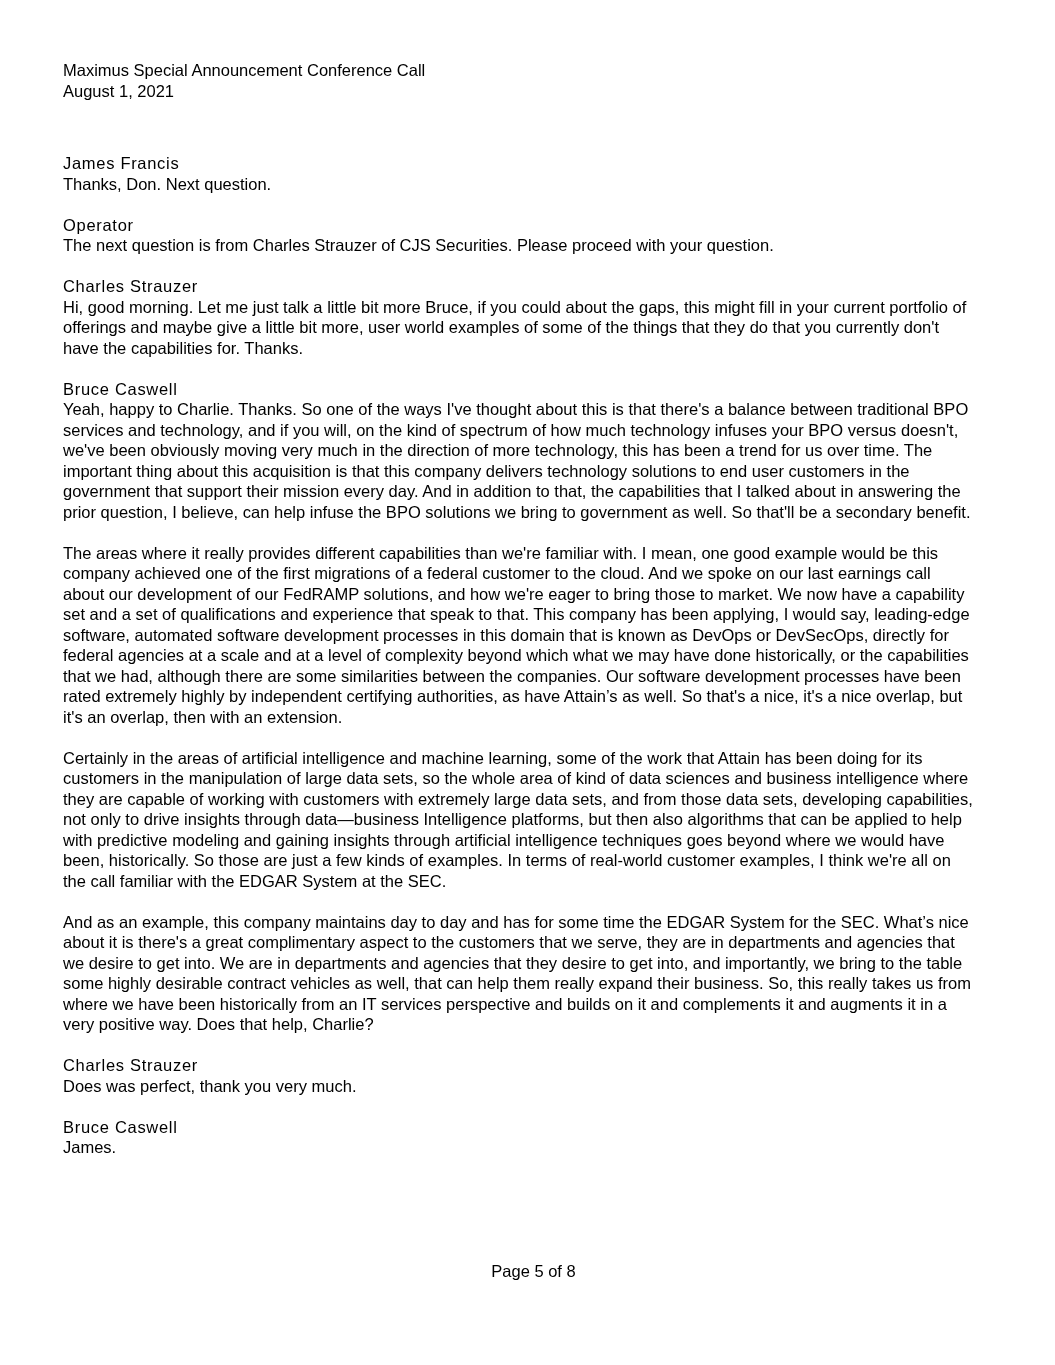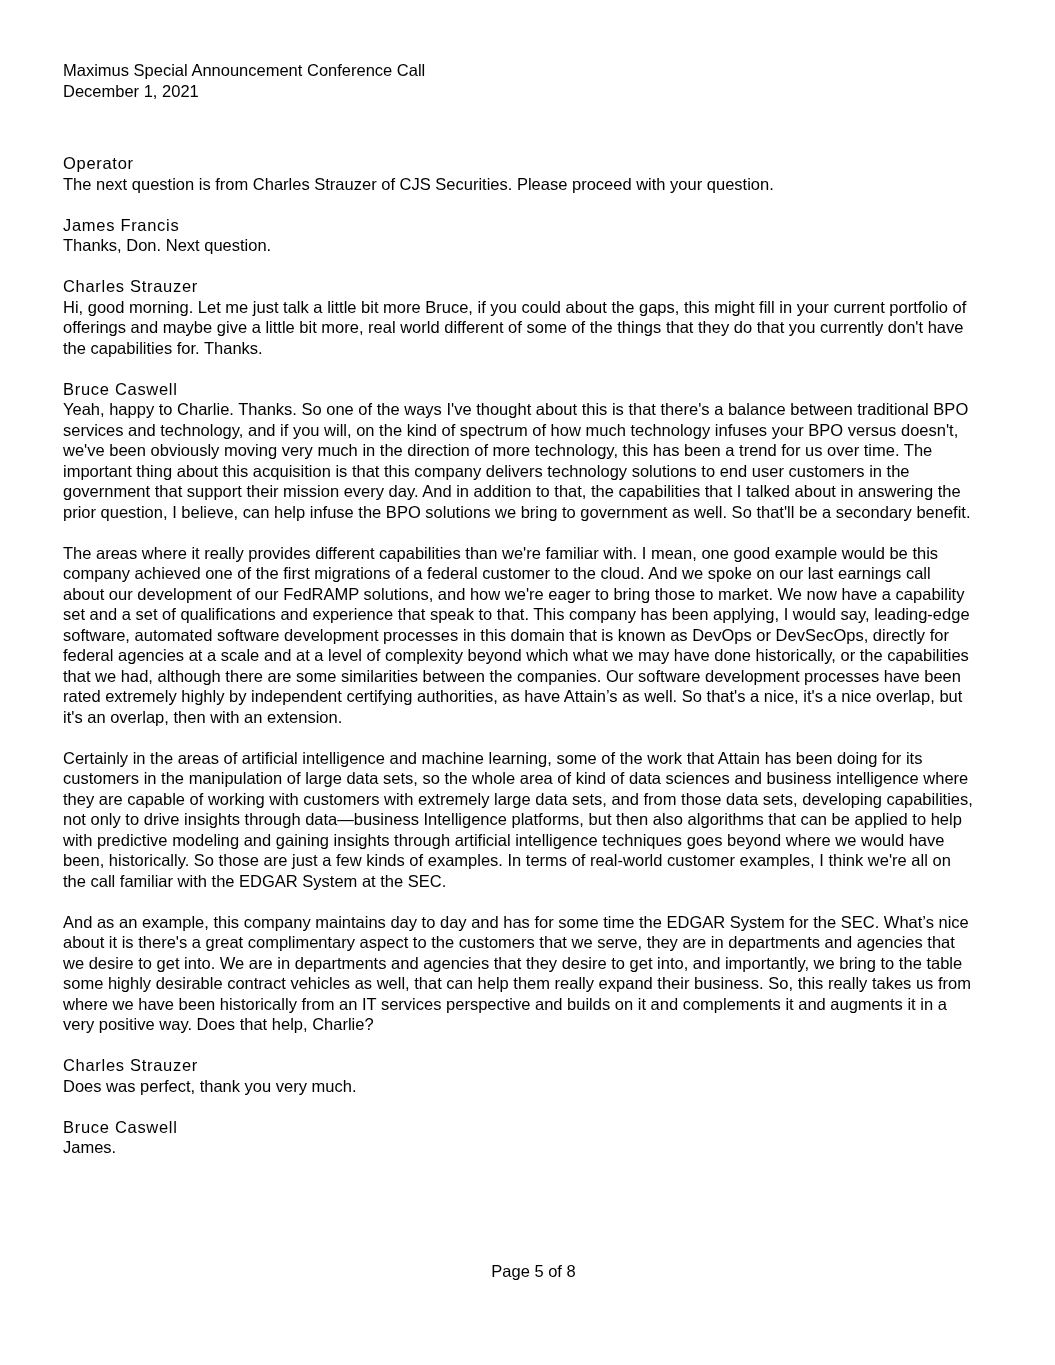--- a/index.html
+++ b/index.html
@@ -47,38 +47,38 @@
     text-align: center;
   }
 </style>
 </head>
 <body>
 
 <div class="page">
 
   <div class="doc-header">
     <div class="title-line">Maximus Special Announcement Conference Call</div>
-    <div class="title-line">December 1, 2021</div>
+    <div class="title-line">August 1, 2021</div>
   </div>
 
   <div class="content">
+
+    <div class="turn">
+      <div class="speaker">James Francis</div>
+      <p class="para">Thanks, Don. Next question.</p>
+    </div>
 
     <div class="turn">
       <div class="speaker">Operator</div>
       <p class="para">The next question is from Charles Strauzer of CJS Securities. Please proceed with your question.</p>
     </div>
 
     <div class="turn">
-      <div class="speaker">James Francis</div>
-      <p class="para">Thanks, Don. Next question.</p>
-    </div>
-
-    <div class="turn">
       <div class="speaker">Charles Strauzer</div>
-      <p class="para">Hi, good morning. Let me just talk a little bit more Bruce, if you could about the gaps, this might fill in your current portfolio of offerings and maybe give a little bit more, real world different of some of the things that they do that you currently don't have the capabilities for. Thanks.</p>
+      <p class="para">Hi, good morning. Let me just talk a little bit more Bruce, if you could about the gaps, this might fill in your current portfolio of offerings and maybe give a little bit more, user world examples of some of the things that they do that you currently don't have the capabilities for. Thanks.</p>
     </div>
 
     <div class="turn">
       <div class="speaker">Bruce Caswell</div>
       <p class="para">Yeah, happy to Charlie. Thanks. So one of the ways I've thought about this is that there's a balance between traditional BPO services and technology, and if you will, on the kind of spectrum of how much technology infuses your BPO versus doesn't, we've been obviously moving very much in the direction of more technology, this has been a trend for us over time. The important thing about this acquisition is that this company delivers technology solutions to end user customers in the government that support their mission every day. And in addition to that, the capabilities that I talked about in answering the prior question, I believe, can help infuse the BPO solutions we bring to government as well. So that'll be a secondary benefit.</p>
       <p class="para">The areas where it really provides different capabilities than we're familiar with. I mean, one good example would be this company achieved one of the first migrations of a federal customer to the cloud. And we spoke on our last earnings call about our development of our FedRAMP solutions, and how we're eager to bring those to market. We now have a capability set and a set of qualifications and experience that speak to that. This company has been applying, I would say, leading-edge software, automated software development processes in this domain that is known as DevOps or DevSecOps, directly for federal agencies at a scale and at a level of complexity beyond which what we may have done historically, or the capabilities that we had, although there are some similarities between the companies. Our software development processes have been rated extremely highly by independent certifying authorities, as have Attain’s as well. So that's a nice, it's a nice overlap, but it's an overlap, then with an extension.</p>
       <p class="para">Certainly in the areas of artificial intelligence and machine learning, some of the work that Attain has been doing for its customers in the manipulation of large data sets, so the whole area of kind of data sciences and business intelligence where they are capable of working with customers with extremely large data sets, and from those data sets, developing capabilities, not only to drive insights through data—business Intelligence platforms, but then also algorithms that can be applied to help with predictive modeling and gaining insights through artificial intelligence techniques goes beyond where we would have been, historically. So those are just a few kinds of examples. In terms of real-world customer examples, I think we're all on the call familiar with the EDGAR System at the SEC.</p>
       <p class="para">And as an example, this company maintains day to day and has for some time the EDGAR System for the SEC. What’s nice about it is there's a great complimentary aspect to the customers that we serve, they are in departments and agencies that we desire to get into. We are in departments and agencies that they desire to get into, and importantly, we bring to the table some highly desirable contract vehicles as well, that can help them really expand their business. So, this really takes us from where we have been historically from an IT services perspective and builds on it and complements it and augments it in a very positive way. Does that help, Charlie?</p>
     </div>
 

